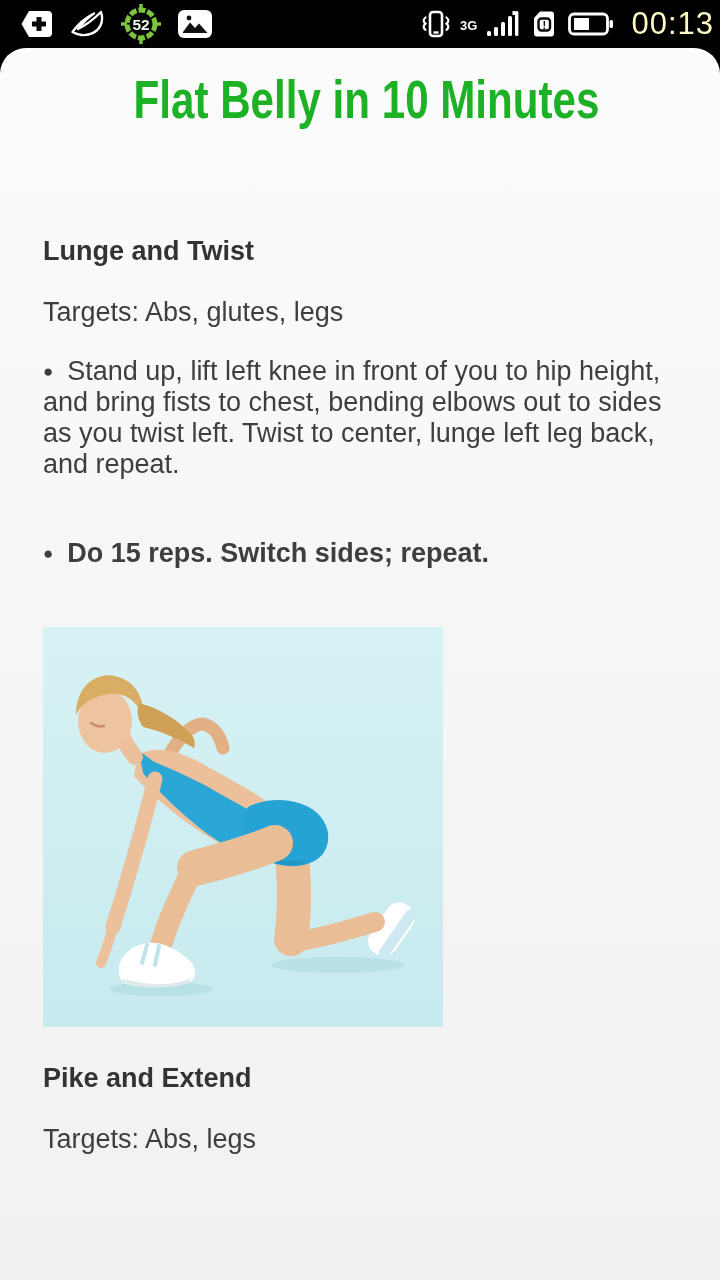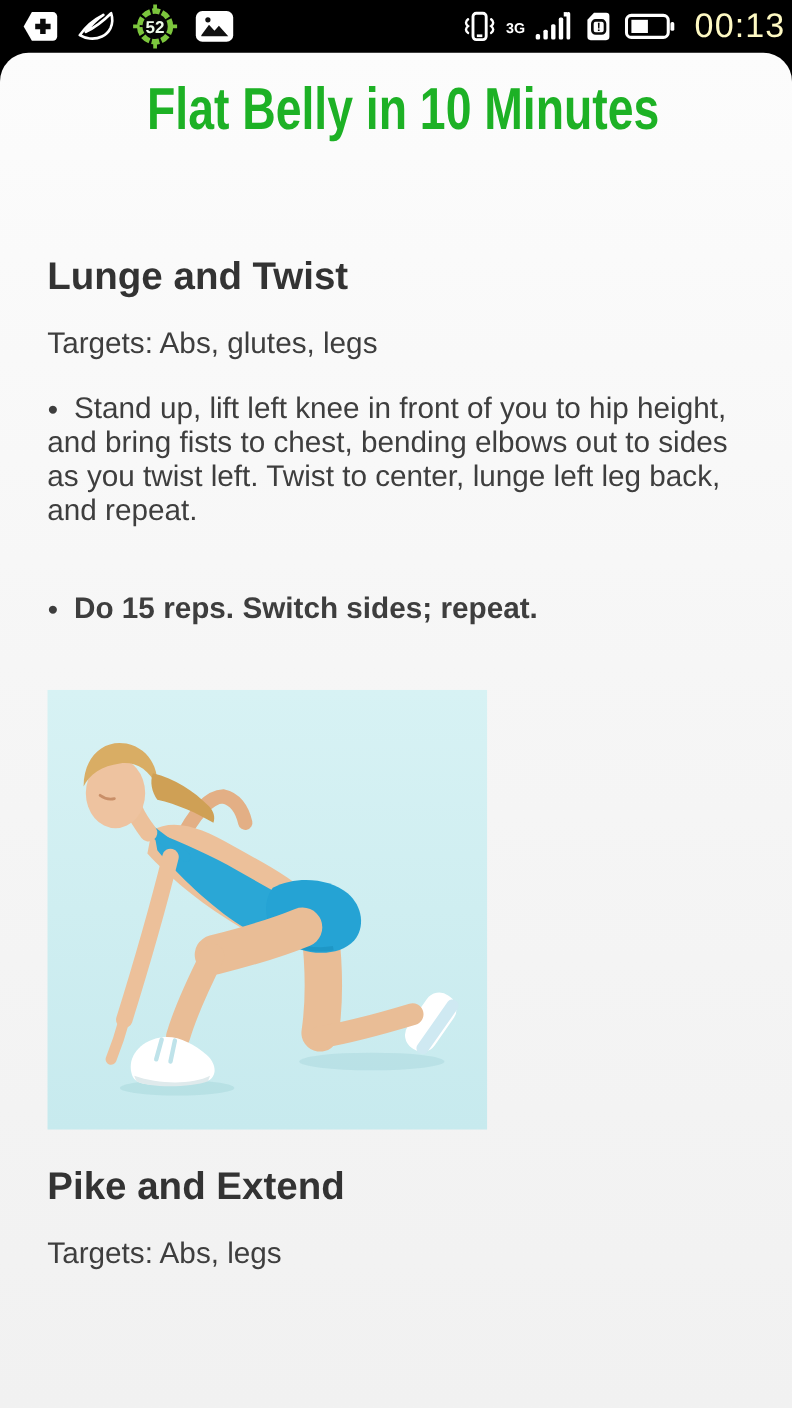--- a/index.html
+++ b/index.html
@@ -36,21 +36,21 @@
     padding-left:13px;
   }
   .page-title {
     margin:22px 0 0; text-align:center;
     font-size:54px; line-height:58px; font-weight:700;
     color:#1db125;
     transform:scaleX(0.78);
   }
   .content { padding:0 30px; color:#3e3e3e; }
   .ex-heading {
-    font-size:35px; line-height:31px; font-weight:700;
+    font-size:27px; line-height:31px; font-weight:700;
     color:#333; margin:0;
   }
   .ex-heading.first { margin-top:108px; }
   .ex-heading.second { margin-top:36px; }
   .targets { font-size:27px; line-height:31px; margin:30px 0 0; }
   .bullet  { font-size:27px; line-height:31px; margin:28px 0 0; }
   .bullet + .bullet { margin-top:58px;font-weight:bold; }
   .dot { display:inline-block; font-size:17px; vertical-align:3px; margin-right:14px; color:#3e3e3e; }
   .photo { margin:58px 0 0; width:400px; height:400px; }
   .photo svg { display:block; }

